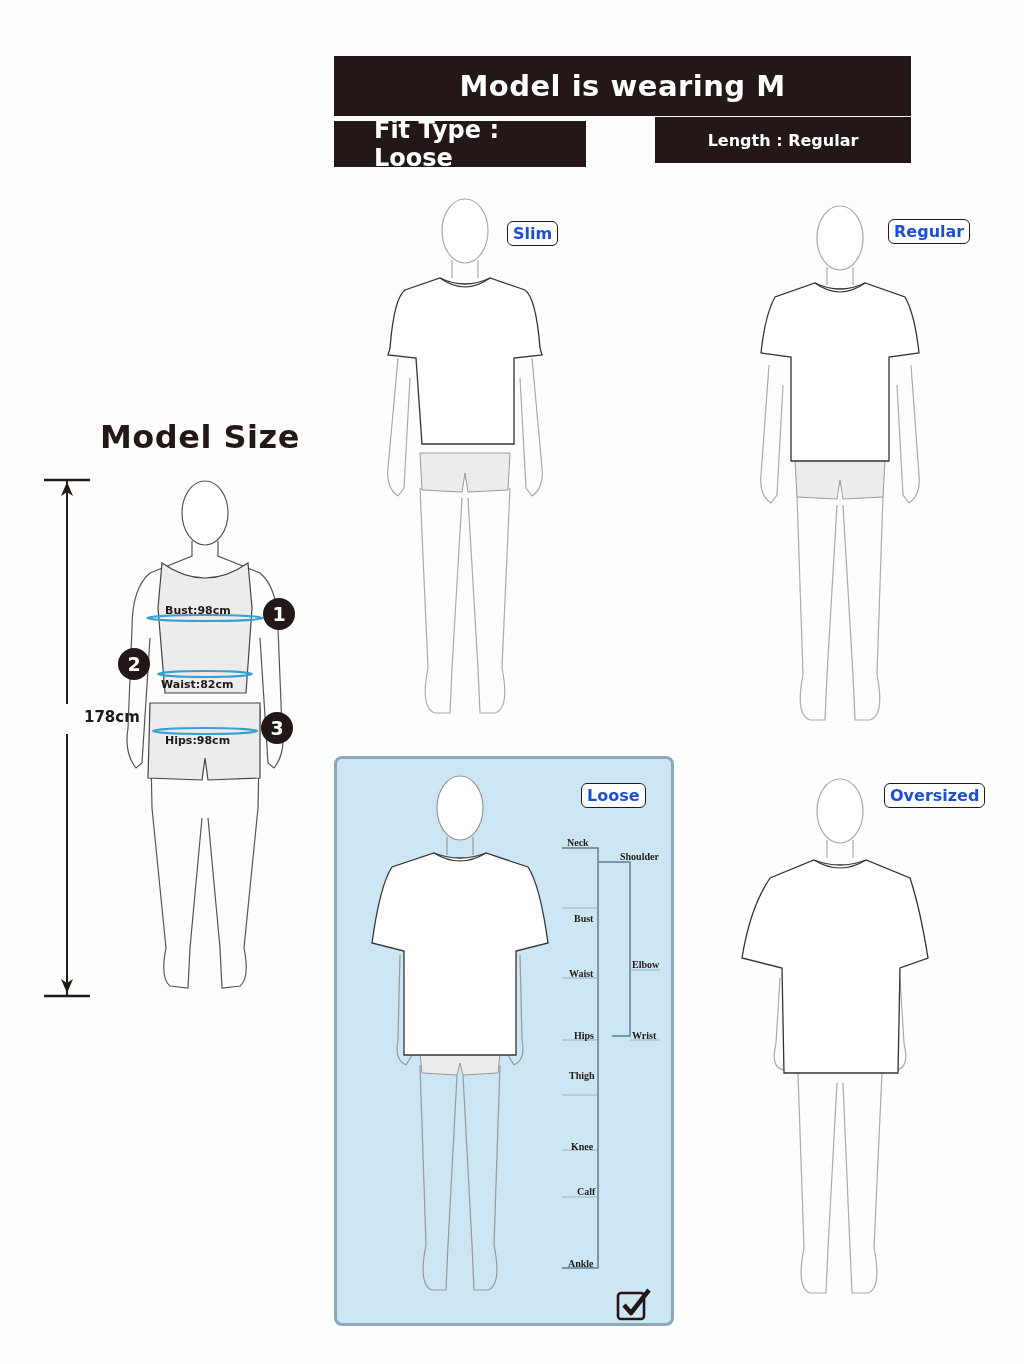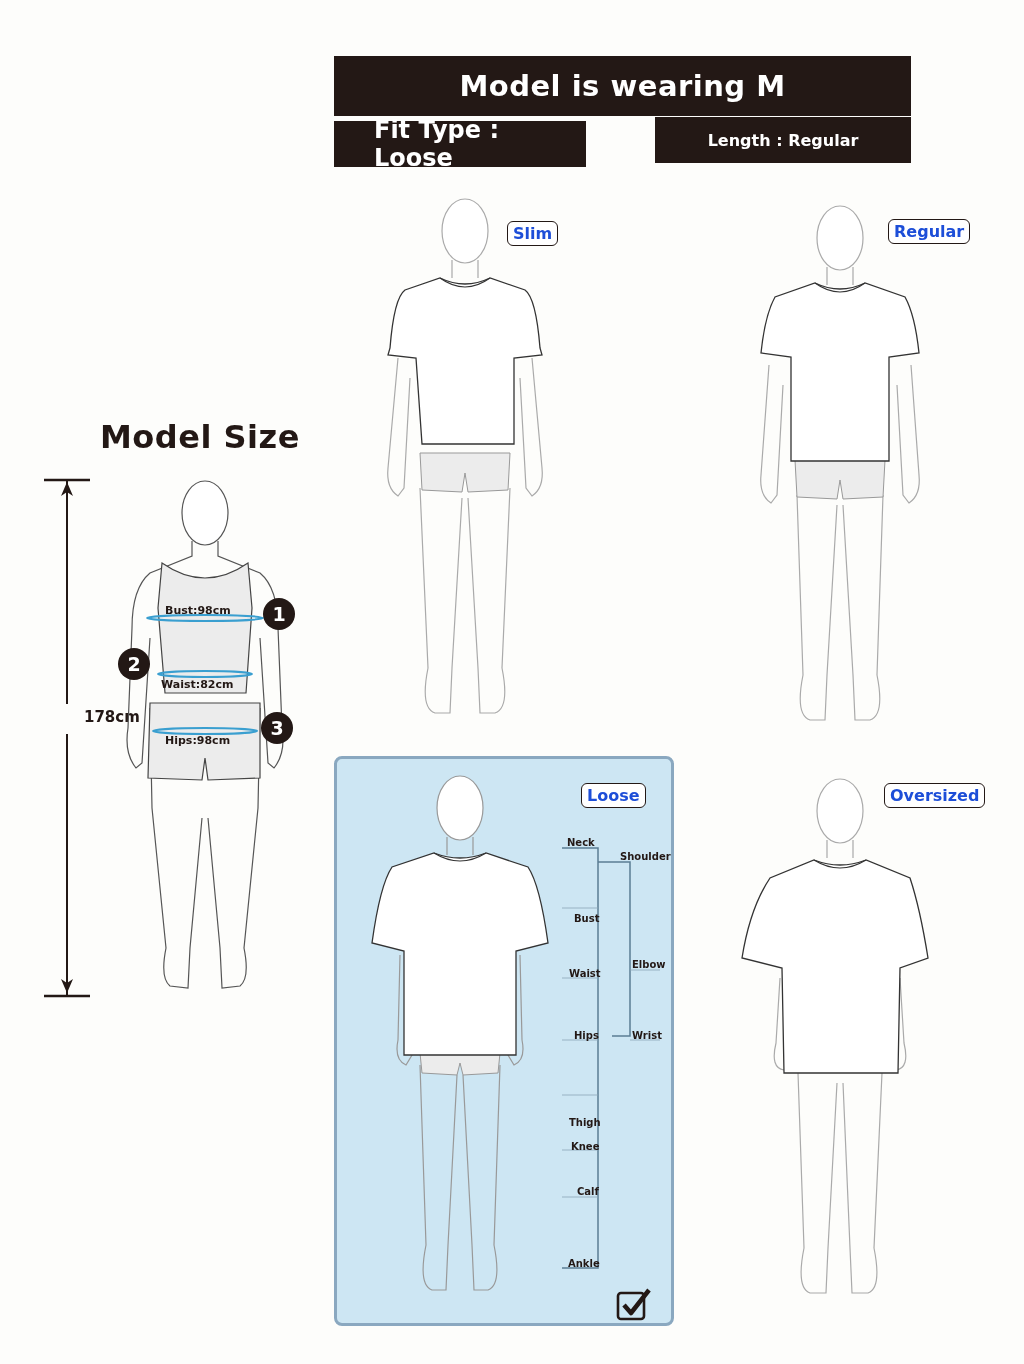--- a/index.html
+++ b/index.html
@@ -30,21 +30,21 @@
   .meas { position: absolute; font-size: 11px; font-weight: bold; color: #231815; }
   .num-badge {
     position: absolute; width: 32px; height: 32px; border-radius: 50%;
     background: #231815; color: #fff; font-weight: bold; font-size: 19px;
     display: flex; align-items: center; justify-content: center;
   }
   #loose-panel {
     position: absolute; left: 334px; top: 756px; width: 340px; height: 570px;
     background: #cde6f3; border: 3px solid #8aa8c0; border-radius: 8px; box-sizing: border-box;
   }
-  .pt { position: absolute; font-size: 10px; font-weight: bold; color: #231815; }
+  .pt { position: absolute; font-size: 10px; font-weight: bold; color: #231815; font-family: Liberation Serif, serif; }
   svg { position: absolute; overflow: visible; }
 </style>
 </head>
 <body>
 
 <div id="title-banner" class="banner">Model is wearing M</div>
 <div id="fit-banner" class="banner">Fit Type : Loose</div>
 <div id="length-banner" class="banner">Length : Regular</div>
 
 <div id="model-size-title" class="abs">Model Size</div>
@@ -141,21 +141,21 @@
     <line x1="2" y1="310" x2="38" y2="310"></line>
     <line x1="2" y1="357" x2="38" y2="357"></line>
     <line x1="70" y1="130" x2="100" y2="130"></line>
     <line x1="70" y1="200" x2="100" y2="200"></line>
   </g>
 </svg>
 <div class="pt" style="left:567px;top:837px;">Neck</div>
 <div class="pt" style="left:574px;top:899px;margin-top:14px;">Bust</div>
 <div class="pt" style="left:569px;top:968px;">Waist</div>
 <div class="pt" style="left:574px;top:1030px;">Hips</div>
-<div class="pt" style="left:569px;top:1117px;">Thigh</div>
+<div class="pt" style="left:569px;top:1070px;">Thigh</div>
 <div class="pt" style="left:571px;top:1141px;">Knee</div>
 <div class="pt" style="left:577px;top:1186px;">Calf</div>
 <div class="pt" style="left:568px;top:1258px;">Ankle</div>
 <div class="pt" style="left:620px;top:851px;">Shoulder</div>
 <div class="pt" style="left:632px;top:959px;">Elbow</div>
 <div class="pt" style="left:632px;top:1030px;">Wrist</div>
 
 <svg style="left:616px;top:1287px;" width="36" height="34" viewBox="0 0 36 34">
   <rect x="2" y="6" width="26" height="26" rx="3" fill="none" stroke="#231815" stroke-width="2.6"></rect>
   <path d="M8 18 L15 26 L33 3" fill="none" stroke="#231815" stroke-width="4.5" stroke-linejoin="round"></path>

